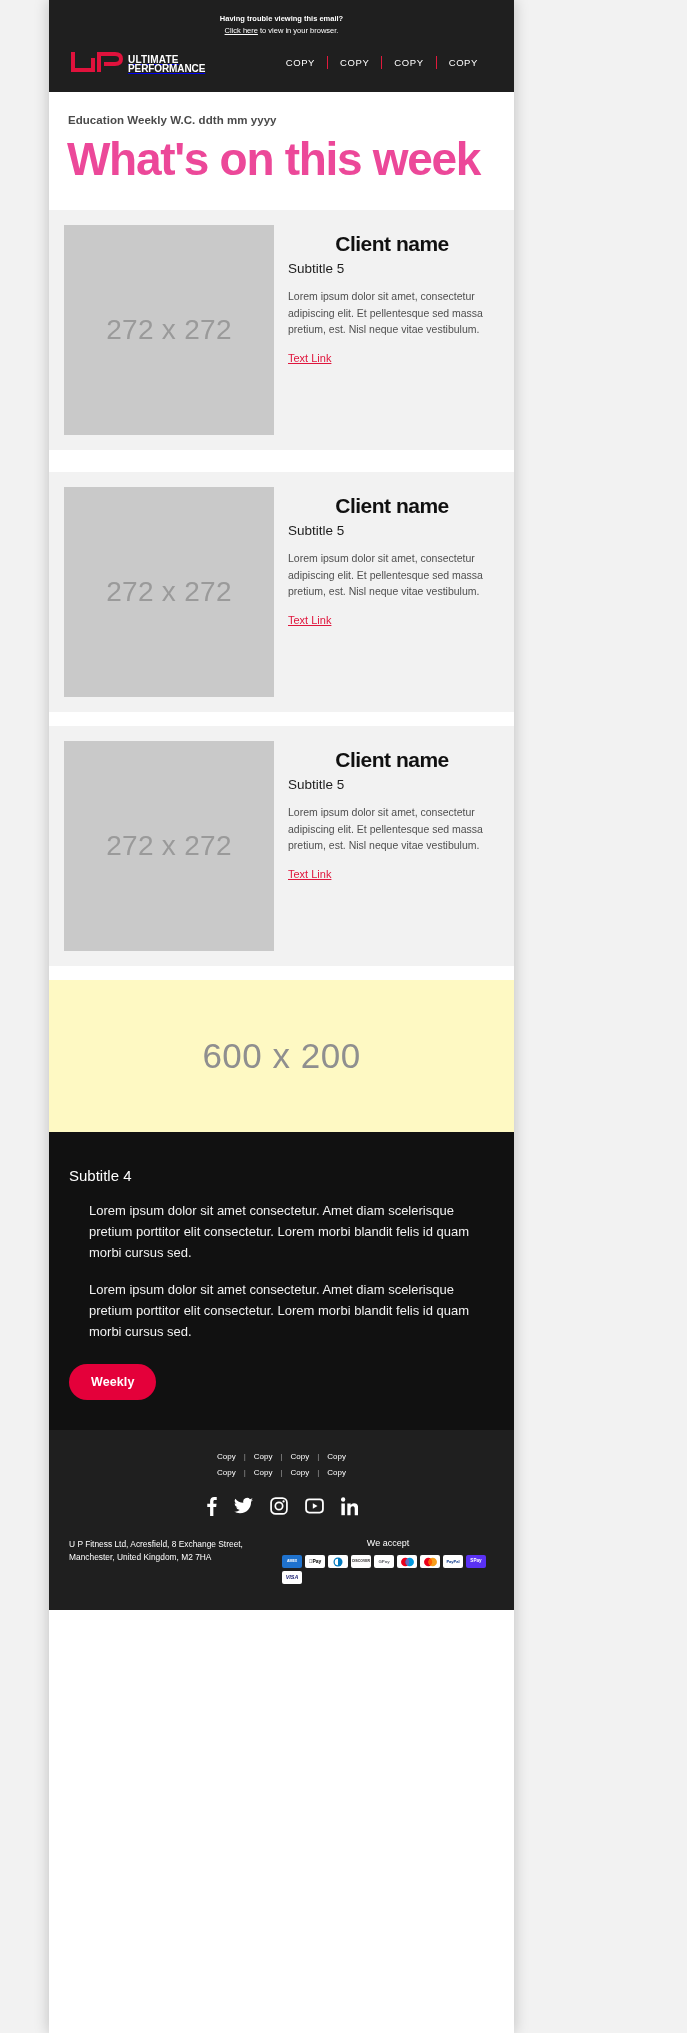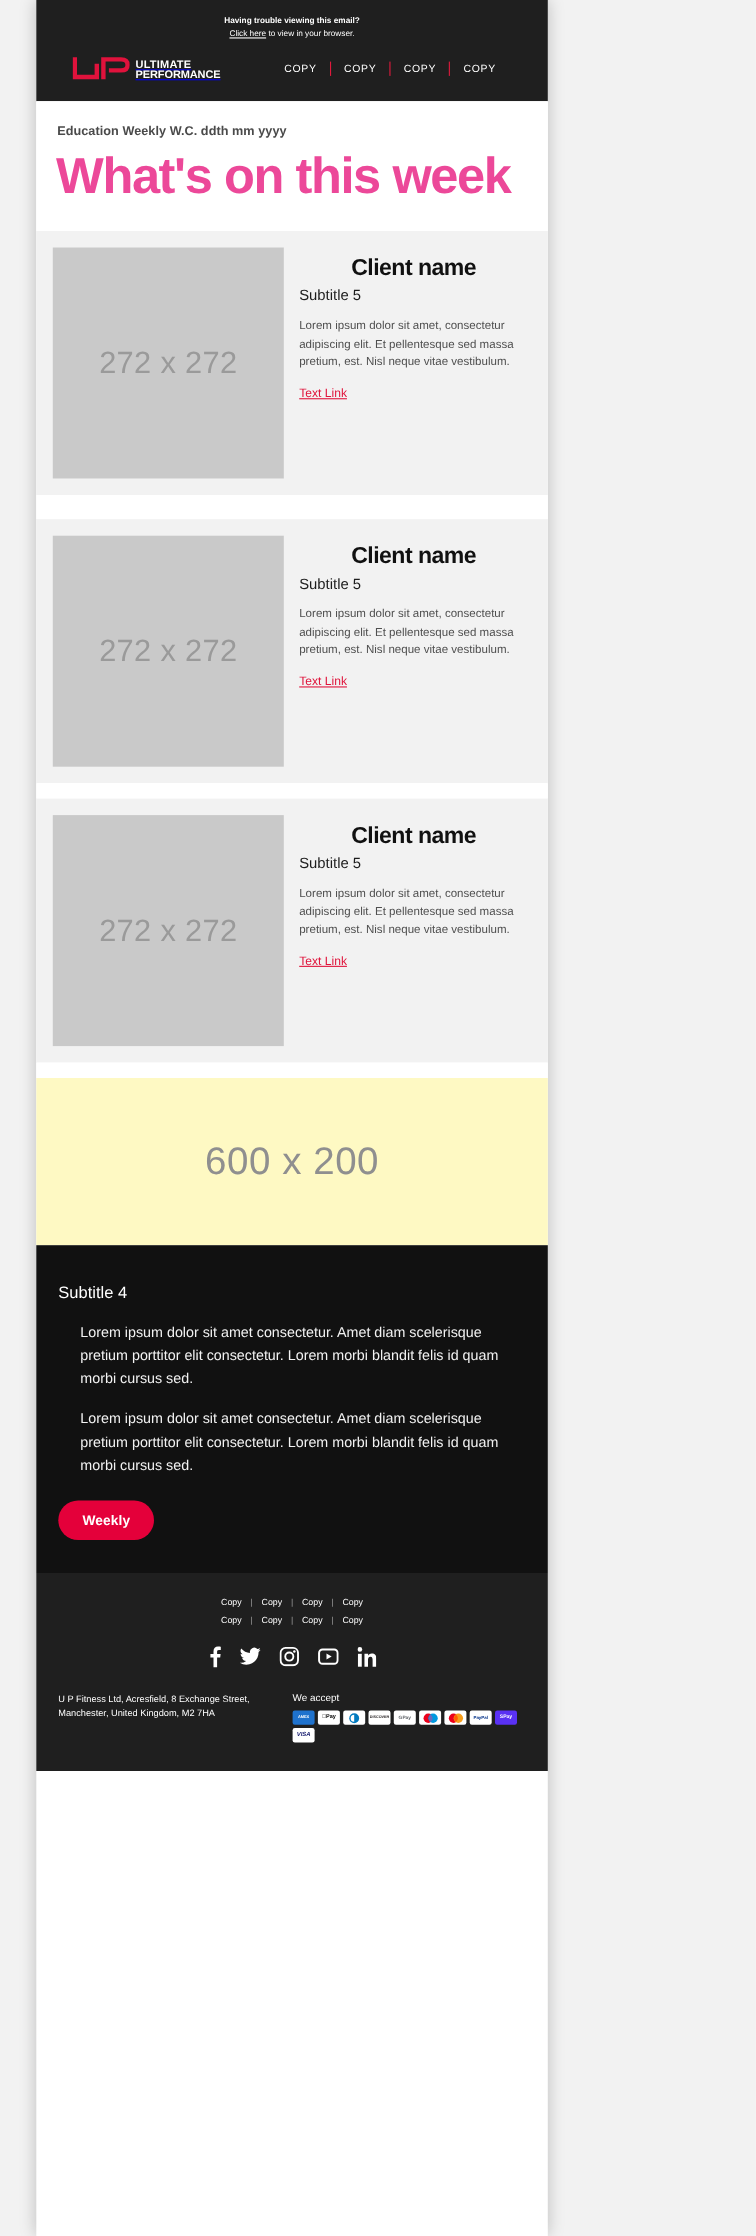--- a/index.html
+++ b/index.html
@@ -12,21 +12,21 @@
   }
   .page {
     width: 687px;
     height: 2033px;
     position: relative;
     background: #f2f2f2;
     overflow: hidden;
   }
   .email {
     position: absolute;
-    left: 33px;
+    left: 49px;
     top: 0;
     width: 465px;
     min-height: 2033px;
     background: #ffffff;
     box-shadow: 0 0 14px rgba(0,0,0,0.22);
   }
 
   
   .header {
     background: #1f1f1f;
@@ -42,21 +42,21 @@
   }
   .preheader .ph-link {
     text-decoration: underline;
     color: #ffffff;
     font-weight: 400;
   }
   .preheader .ph-rest { font-weight: 400; }
   .header-bar {
     display: flex;
     align-items: center;
-    justify-content: center;
+    justify-content: space-between;
     padding-top: 12px;
     padding-bottom: 4px;
     gap: 46px;
   }
   .logo { display: flex; align-items: flex-end; gap: 5px; padding-left: 4px;}
   .logo-mark { width: 52px; height: 24px; display:block; }
   .logo-words {
     display: flex; flex-direction: column;
     line-height: 0.93;
     color: #ffffff;
@@ -223,21 +223,21 @@
   .socials svg { fill: #ffffff; display: block; }
   .foot-bottom { display: flex; gap: 18px; align-items: flex-start; }
   .address {
     color: #ffffff;
     font-size: 8.4px;
     line-height: 1.55;
     width: 195px;
     font-weight: 400;
   }
   .accept-col { flex: 1; }
-  .accept-title { color: #ffffff; font-size: 9px; margin-bottom: 7px; }
+  .accept-title { color: #ffffff; font-size: 9px; margin-bottom: 7px; text-align: center; }
   .pay-row { display: flex; gap: 3px; flex-wrap: wrap; }
   .pay {
     width: 20px; height: 13px;
     border-radius: 2px;
     background: #ffffff;
     display: flex; align-items: center; justify-content: center;
     font-size: 4.2px; font-weight: 700;
     overflow: hidden;
     line-height: 1;
   }

